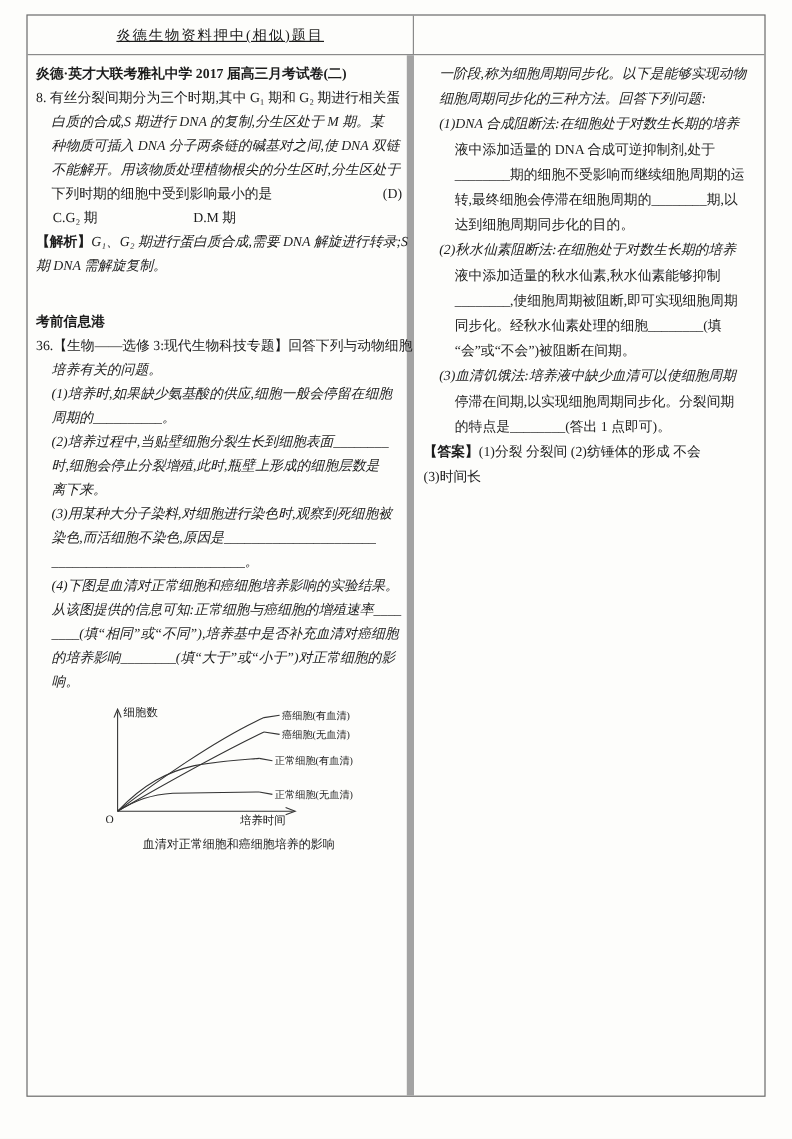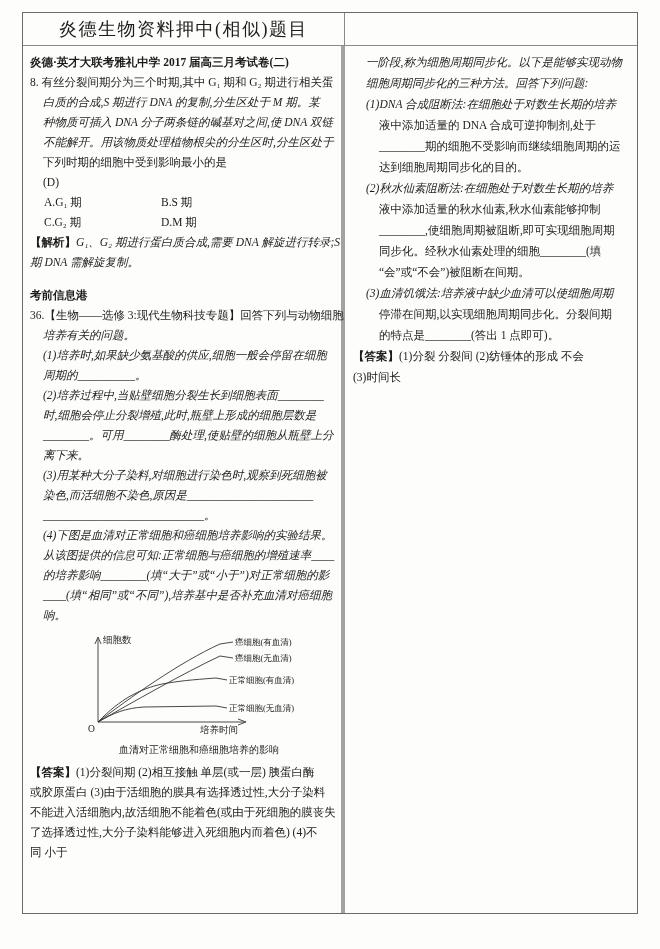--- a/index.html
+++ b/index.html
@@ -2,34 +2,34 @@
 <html><head>
 <meta charset="utf-8">
 <style>
   html,body{margin:0;padding:0;}
   body{width:660px;height:949px;background:#f2f1ee;}
   .sheet{position:relative;width:660px;height:949px;background:#fdfdfb;color:#1c1c1c;
          font-family:"Liberation Serif","DejaVu Serif",serif;overflow:hidden;}
   .frame{position:absolute;left:22px;top:12px;width:616px;height:902px;
          border:1.5px solid #6a6a6a;box-sizing:border-box;background:#fdfdfb;}
   .hrow{display:flex;height:33px;border-bottom:1px solid #8a8a8a;box-sizing:border-box;}
-  .hcell{display:flex;align-items:center;justify-content:center;font-size:18px;letter-spacing:1.5px;}
+  .hcell{display:flex;align-items:center;justify-content:center;font-size:12px;letter-spacing:1.5px;text-decoration:underline;}
   .hcell.hl{width:322px;border-right:1px solid #8a8a8a;box-sizing:border-box;}
   .hcell.hr{flex:1;}
   .cols{display:flex;height:calc(100% - 33px);}
   .col{box-sizing:border-box;font-size:11.5px;}
-  .col.cl{width:322px;border-right:4px solid #a3a3a3;padding:6px 4px 0 7px;line-height:20px;}
+  .col.cl{width:322px;border-right:6px solid #a3a3a3;padding:6px 4px 0 7px;line-height:20px;}
   .col.cr{flex:1;padding:6px 3px 0 8px;line-height:21px;}
   .lines div{white-space:nowrap;}
   .i1{padding-left:13px;font-style:italic;}
   .i2{padding-left:26px;}
   .bold{font-weight:bold;}
   .kai{font-style:italic;}
-  .subhead{font-weight:bold;margin-top:13px;}
-  .q8last{display:flex;justify-content:space-between;padding-left:13px;white-space:nowrap;flex-direction:column;}
+  .subhead{font-weight:bold;margin-top:27px;}
+  .q8last{display:flex;justify-content:space-between;padding-left:13px;white-space:nowrap;}
   .optrow{display:flex;padding-left:14px;white-space:nowrap;}
   .optrow .opt1{width:117px;}
   .ansline{white-space:nowrap;}
   .chartwrap{margin:4px 0 0 38px;width:262px;}
   .chartwrap svg text{font-size:8.5px;fill:#222;font-family:inherit;}
   .chartwrap svg .axlab{font-size:9.5px;}
   .caption{text-align:center;font-size:10px;line-height:14px;margin:0 0 5px 0;}
   .pagenum{position:absolute;left:0;right:0;top:971px;text-align:left;font-size:11px;
            letter-spacing:3px;color:#333;}
 </style>
@@ -54,53 +54,48 @@
             <div class="i1">种物质可插入 DNA 分子两条链的碱基对之间,使 DNA 双链</div>
             <div class="i1">不能解开。用该物质处理植物根尖的分生区时,分生区处于</div>
           </div>
 
         <div class="q8last">
           <span>下列时期的细胞中受到影响最小的是</span>
           <span>(D)</span>
         </div>
 
         <div class="optrow">
-          <span class="opt1">A.G₁ 期</span>
-          <span>B.S 期</span>
-        </div>
-        <div class="optrow">
           <span class="opt1">C.G₂ 期</span>
           <span>D.M 期</span>
         </div>
 
         <div>
           <div class="ansline">
             <span class="bold">【解析】</span><span class="kai">G₁、G₂ 期进行蛋白质合成,需要 DNA 解旋进行转录;S</span>
           </div>
           <div class="kai ansline">期 DNA 需解旋复制。</div>
         </div>
 
         <div class="subhead">考前信息港</div>
 
         <div class="lines">
             <div>36.【生物——选修 3:现代生物科技专题】回答下列与动物细胞</div>
             <div class="i1">培养有关的问题。</div>
             <div class="i1">(1)培养时,如果缺少氨基酸的供应,细胞一般会停留在细胞</div>
             <div class="i1">周期的__________。</div>
             <div class="i1">(2)培养过程中,当贴壁细胞分裂生长到细胞表面________</div>
             <div class="i1">时,细胞会停止分裂增殖,此时,瓶壁上形成的细胞层数是</div>
-            <div class="i1">________。可用________酶处理,使贴壁的细胞从瓶壁上分</div>
             <div class="i1">离下来。</div>
             <div class="i1">(3)用某种大分子染料,对细胞进行染色时,观察到死细胞被</div>
             <div class="i1">染色,而活细胞不染色,原因是______________________</div>
             <div class="i1">____________________________。</div>
             <div class="i1">(4)下图是血清对正常细胞和癌细胞培养影响的实验结果。</div>
             <div class="i1">从该图提供的信息可知:正常细胞与癌细胞的增殖速率____</div>
+            <div class="i1">____(填“相同”或“不同”),培养基中是否补充血清对癌细胞</div>
             <div class="i1">的培养影响________(填“大于”或“小于”)对正常细胞的影</div>
-            <div class="i1">____(填“相同”或“不同”),培养基中是否补充血清对癌细胞</div>
             <div class="i1">响。</div>
           </div>
 
         <div class="chartwrap">
           <svg width="262" height="108" viewBox="0 0 262 108">
             <g stroke="#333" stroke-width="0.9" fill="none">
               <line x1="30" y1="10" x2="30" y2="93"></line>
               <path d="M27,15 L30,8 L33,15"></path>
               <line x1="30" y1="93" x2="176" y2="93"></line>
               <path d="M170,90 L178,93 L170,96"></path>
@@ -117,40 +112,30 @@
             <text x="20" y="103" class="axlab">O</text>
             <text x="132" y="104" class="axlab">培养时间</text>
             <text x="167" y="16">癌细胞(有血清)</text>
             <text x="167" y="32">癌细胞(无血清)</text>
             <text x="161" y="54">正常细胞(有血清)</text>
             <text x="161" y="82">正常细胞(无血清)</text>
           </svg>
           <div class="caption">血清对正常细胞和癌细胞培养的影响</div>
         </div>
 
-        <div>
-          <div class="ansline">
-            <span class="bold">【答案】</span><span>(1)分裂间期 (2)相互接触 单层(或一层) 胰蛋白酶</span>
-          </div>
-          <div class="lines">
-              <div>或胶原蛋白 (3)由于活细胞的膜具有选择透过性,大分子染料</div>
-              <div>不能进入活细胞内,故活细胞不能着色(或由于死细胞的膜丧失</div>
-              <div>了选择透过性,大分子染料能够进入死细胞内而着色) (4)不</div>
-              <div>同 小于</div>
-            </div>
-        </div>
       </div>
 
       <div class="col cr">
         <div class="lines">
             <div class="i1">一阶段,称为细胞周期同步化。以下是能够实现动物</div>
             <div class="i1">细胞周期同步化的三种方法。回答下列问题:</div>
             <div class="i1">(1)DNA 合成阻断法:在细胞处于对数生长期的培养</div>
             <div class="i2">液中添加适量的 DNA 合成可逆抑制剂,处于</div>
             <div class="i2">________期的细胞不受影响而继续细胞周期的运</div>
+            <div class="i2">转,最终细胞会停滞在细胞周期的________期,以</div>
             <div class="i2">达到细胞周期同步化的目的。</div>
             <div class="i1">(2)秋水仙素阻断法:在细胞处于对数生长期的培养</div>
             <div class="i2">液中添加适量的秋水仙素,秋水仙素能够抑制</div>
             <div class="i2">________,使细胞周期被阻断,即可实现细胞周期</div>
             <div class="i2">同步化。经秋水仙素处理的细胞________(填</div>
             <div class="i2">“会”或“不会”)被阻断在间期。</div>
             <div class="i1">(3)血清饥饿法:培养液中缺少血清可以使细胞周期</div>
             <div class="i2">停滞在间期,以实现细胞周期同步化。分裂间期</div>
             <div class="i2">的特点是________(答出 1 点即可)。</div>
           </div>

